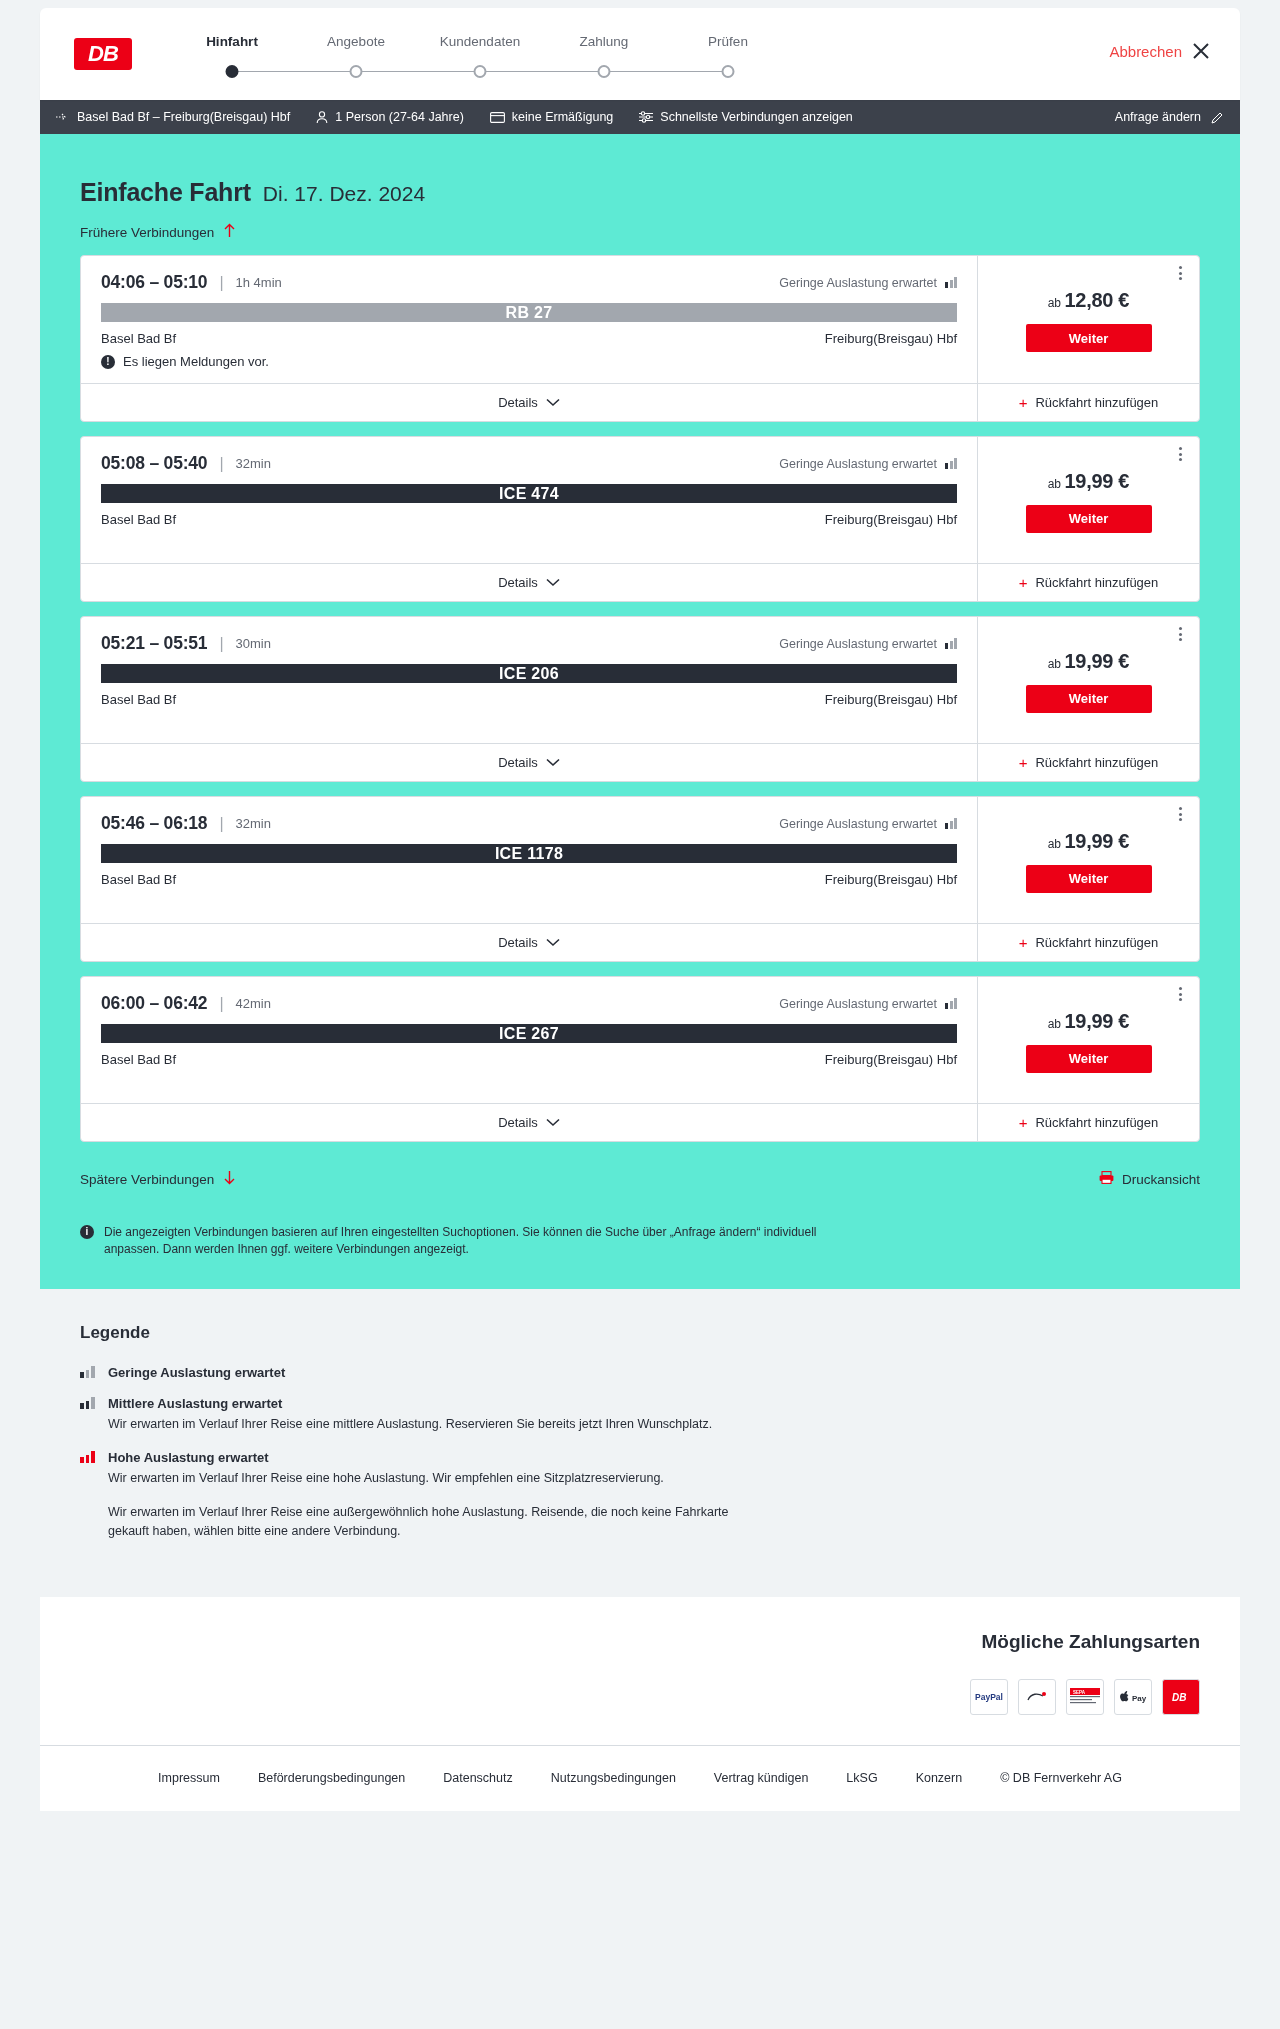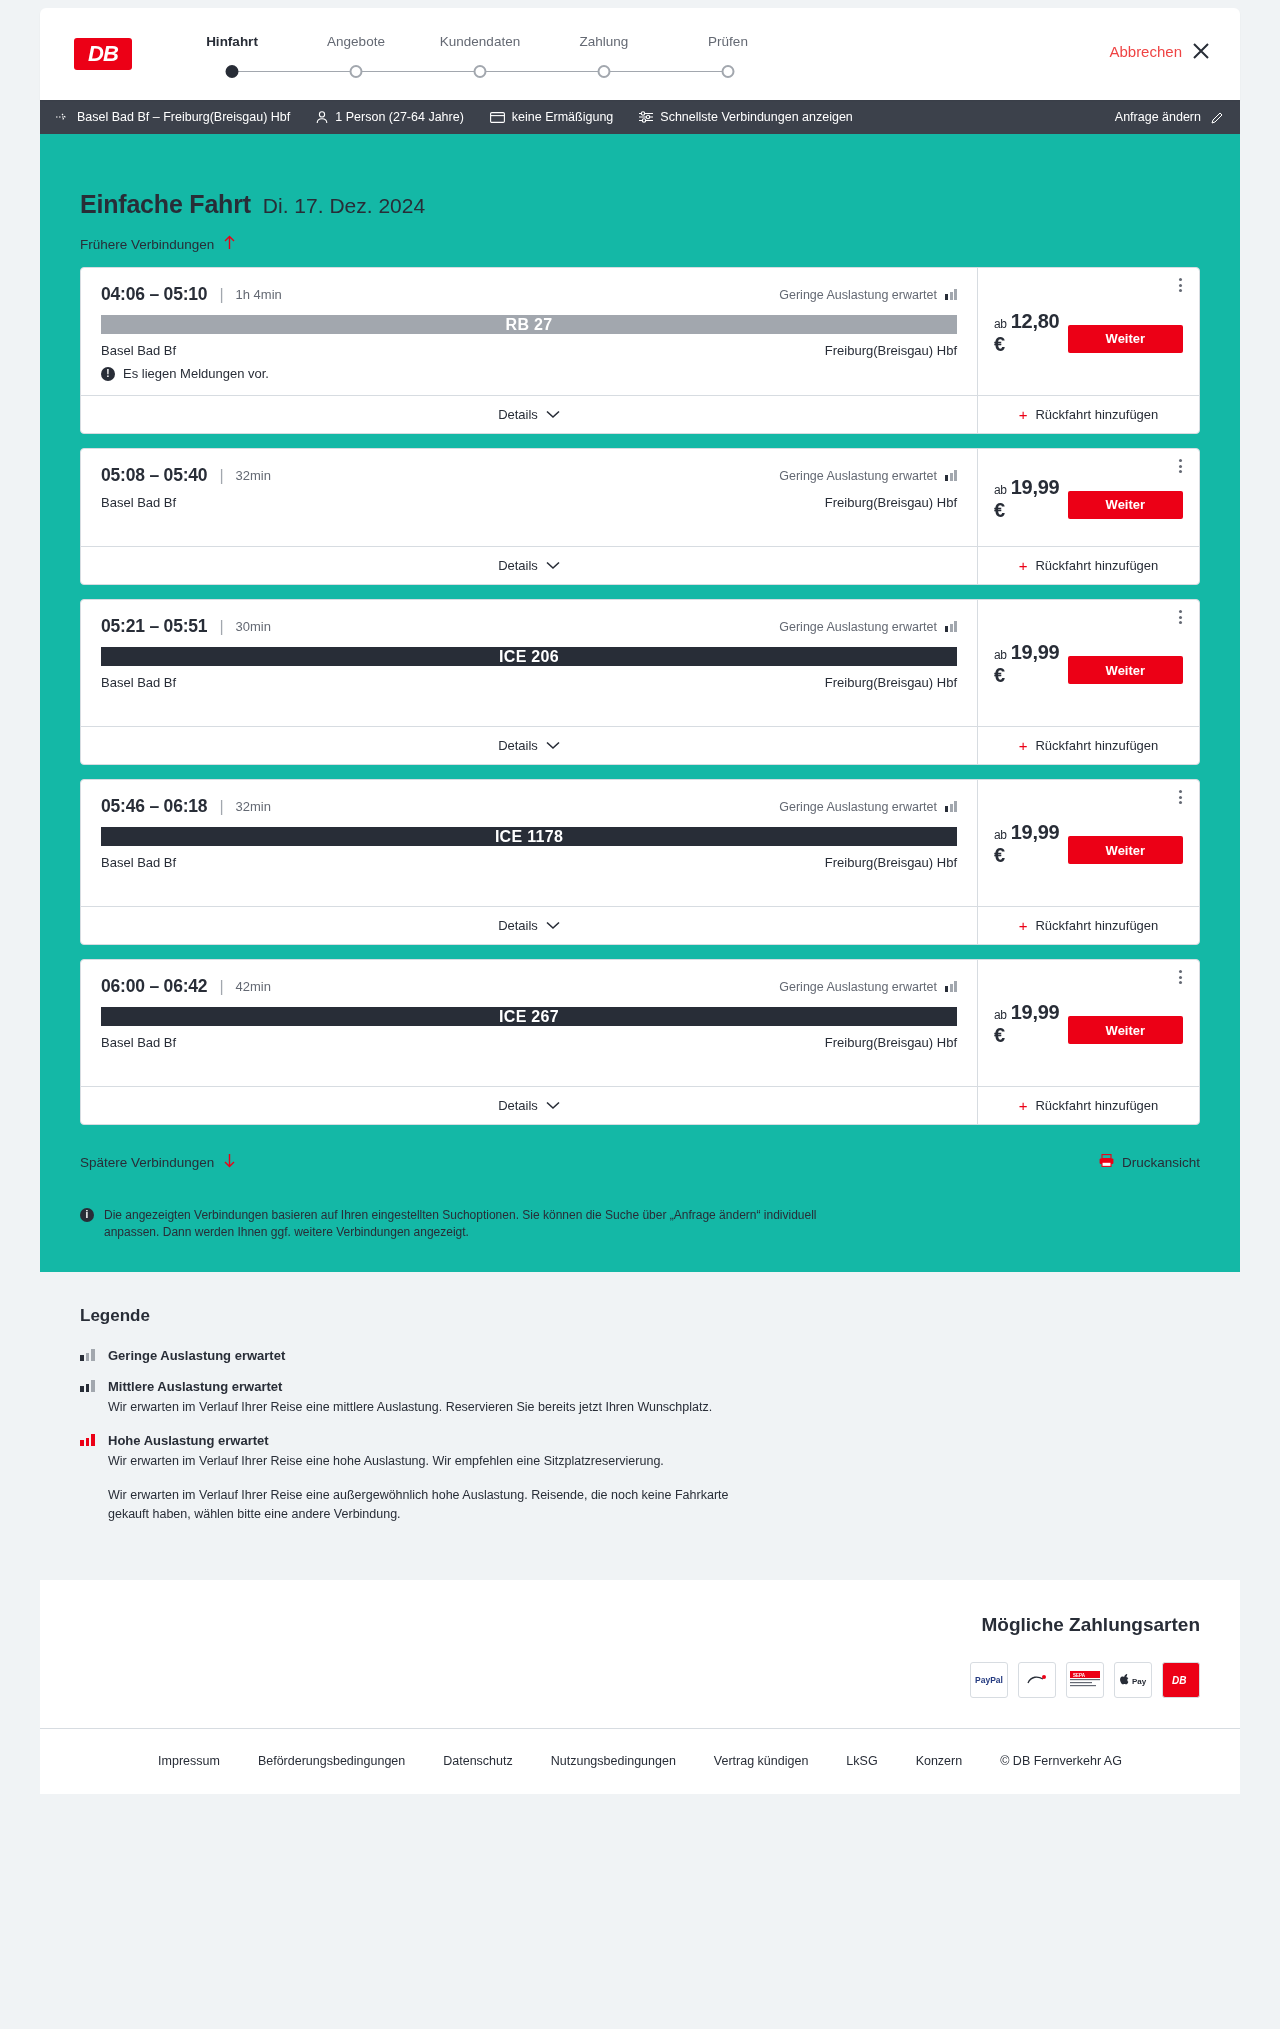--- a/index.html
+++ b/index.html
@@ -98,23 +98,23 @@
     display:flex; align-items:center; gap:7px;
     margin-right: 26px;
     white-space:nowrap;
   }
   .summarybar .spacer { flex: 1; }
   .summarybar .change { display:flex; align-items:center; gap:10px; cursor:pointer; }
   .summarybar svg { display:block; }
 
   
   .content {
-    background:#14b8a6;
+    background:#5eead4;
     margin: 0 40px;
-    padding: 16px 0 30px 0;
+    padding: 4px 0 30px 0;
     min-height: 1000px;
   }
   .title-row {
     display:flex; align-items:baseline; gap: 12px;
     padding: 40px 0 0 40px;
   }
   .title-row h1 {
     font-size: 25px;
     margin:0;
     font-weight: bold;
@@ -202,21 +202,21 @@
   }
   .kebab {
     position:absolute; right: 10px; top: 8px;
     width: 18px; height: 18px;
     display:flex; flex-direction:column; align-items:center; justify-content:center; gap:2.5px;
     cursor:pointer;
   }
   .kebab i { width:3px;height:3px;border-radius:50%;background:#646973;display:block; }
   .price-wrap {
     flex:1;
-    display:flex; flex-direction:row; align-items:center; justify-content:center;
+    display:flex; flex-direction:column; align-items:center; justify-content:center;
     padding: 14px 16px 12px 16px;
   }
   .price { font-size: 20px; font-weight:bold; letter-spacing:-.3px; }
   .price .ab { font-size: 12px; font-weight: normal; color:#282d37; margin-right: 4px; }
   .weiter {
     margin-top: 12px;
     background:#ec0016;
     color:#fff;
     border:none;
     width: 126px;
@@ -493,20 +493,21 @@
             <span class="dur">32min</span>
             <span class="right">
               <span>Geringe Auslastung erwartet</span>
               <span class="occ-bars">
                   <i class="b1"></i>
                   <i class="b2"></i>
                   <i class="b3"></i>
                 </span>
             </span>
           </div>
+          <div class="trainbar">ICE 474</div>
           <div class="stations">
             <span>Basel Bad Bf</span>
             <span class="to">Freiburg(Breisgau) Hbf</span>
           </div>
           <div style="height:22px"></div>
         </div>
         <div class="details-row">
           <span>Details</span>
           <span>
             <svg width="14" height="9" viewBox="0 0 14 9">

